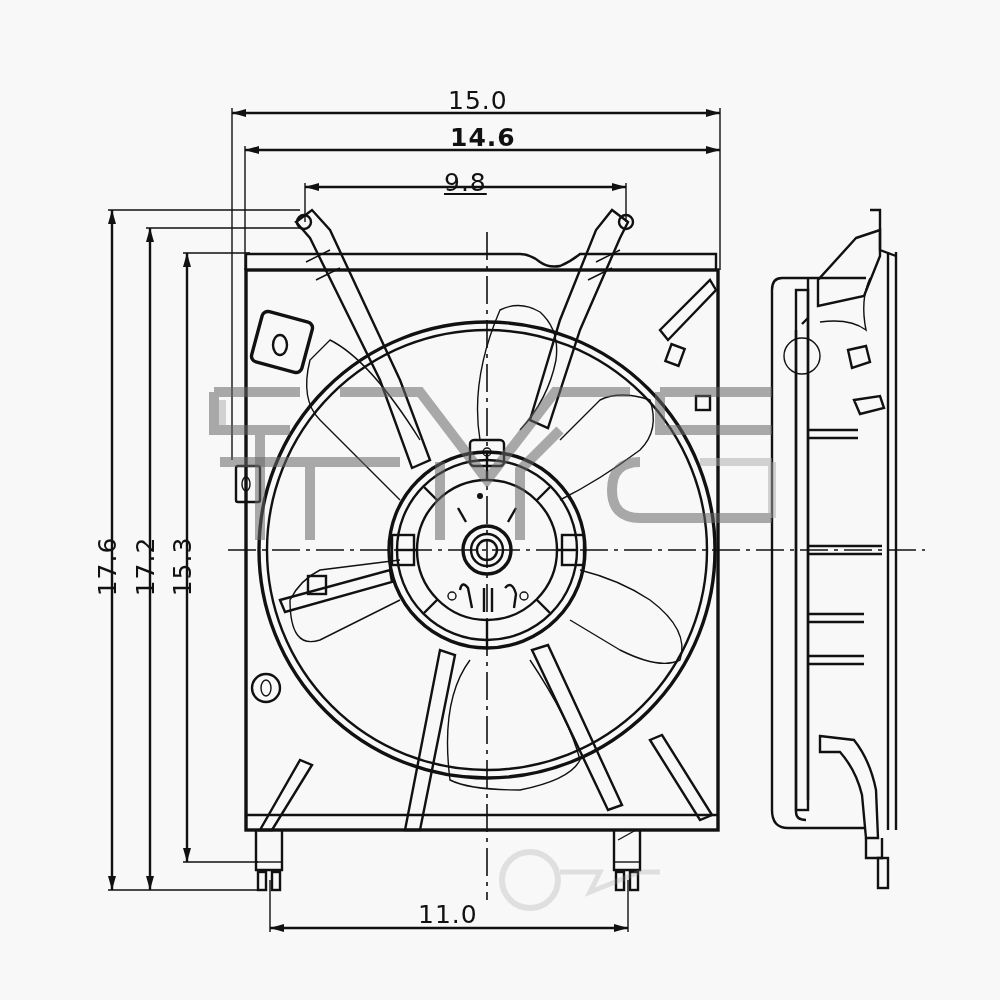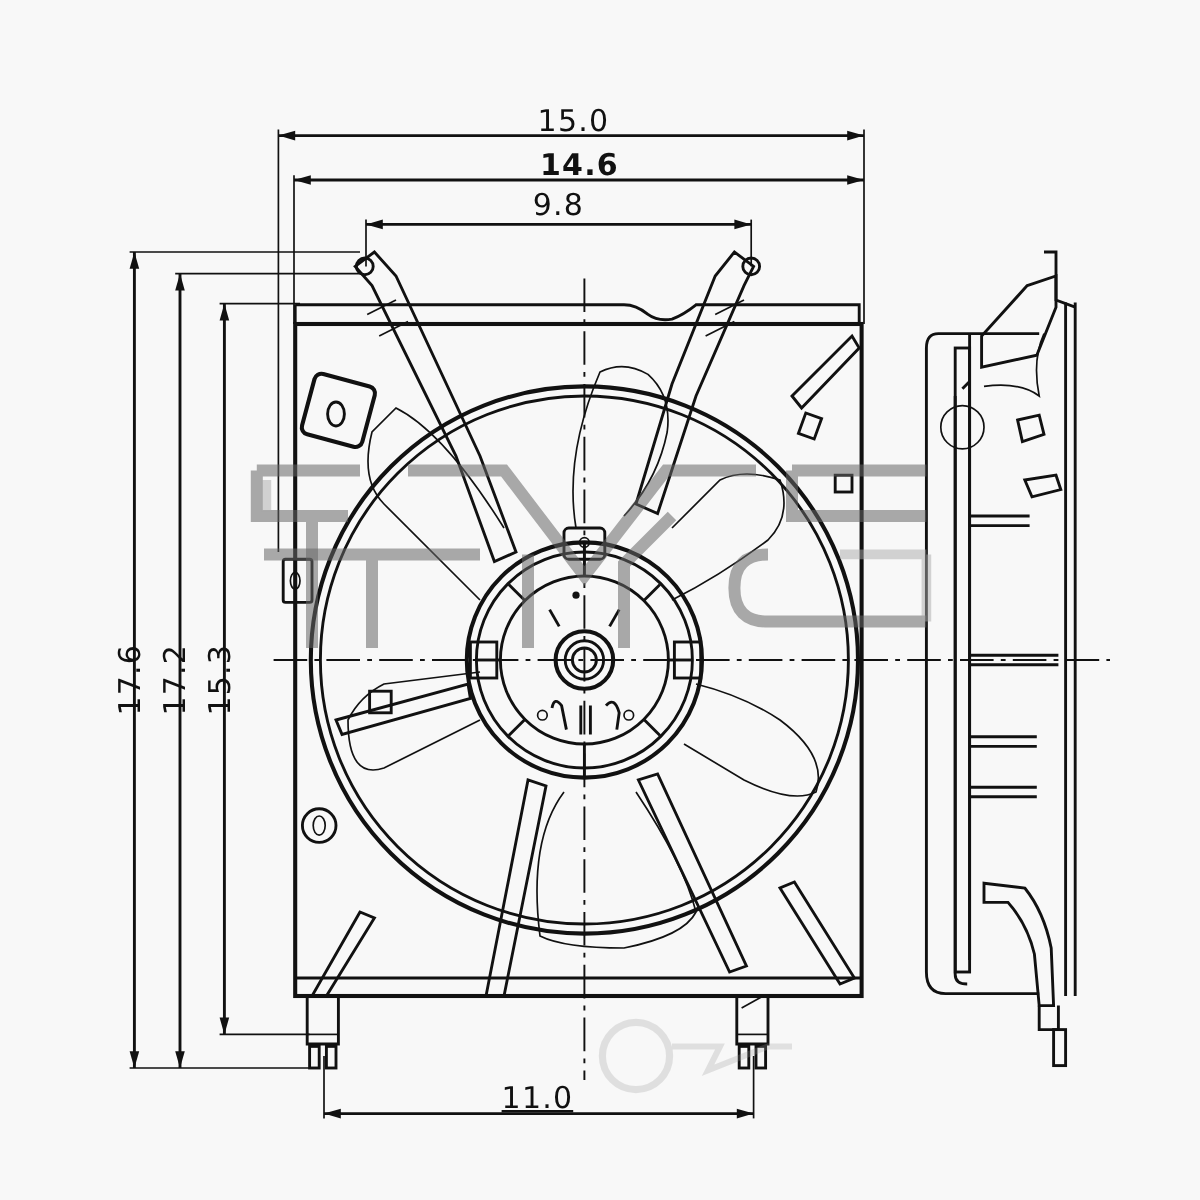--- a/index.html
+++ b/index.html
@@ -202,17 +202,17 @@
   </g>
 
   <g opacity="0.25">
     <circle cx="530" cy="880" r="28" fill="none" stroke="#999" stroke-width="6"></circle>
     <path d="M560,872 L600,872 L590,892 L640,872 L660,872" stroke="#999" stroke-width="5" fill="none"></path>
   </g>
 </svg>
 
 <div class="dim-label" style="left:448px; top:88px;text-align:center;">15.0</div>
 <div class="dim-label" style="left:450px; top:125px;font-weight:bold;">14.6</div>
-<div class="dim-label" style="left:444px; top:158px;">9.8</div>
+<div class="dim-label" style="left:444px; top:170px;text-decoration:underline;">9.8</div>
 <div class="dim-label dim-v" style="left:78px; top:554px;">17.6</div>
 <div class="dim-label dim-v" style="left:116px; top:554px;">17.2</div>
 <div class="dim-label dim-v" style="left:153px; top:554px;">15.3</div>
-<div class="dim-label" style="left:418px; top:902px;text-decoration:underline;">11.0</div>
+<div class="dim-label" style="left:418px; top:902px;">11.0</div>
 
 </body></html>

